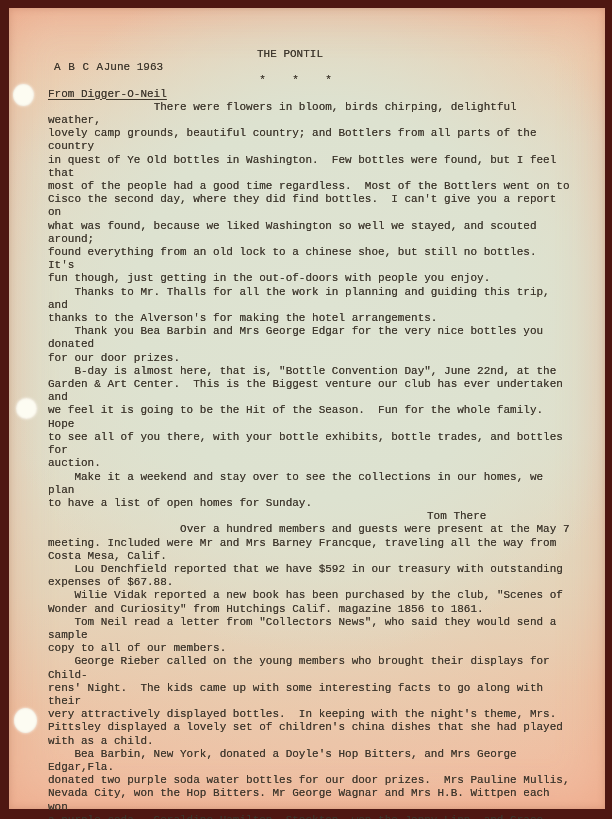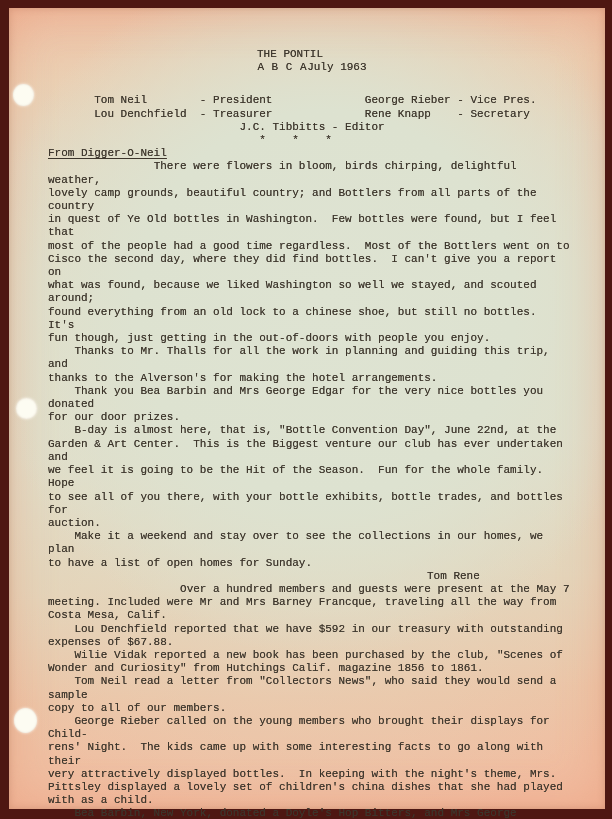--- a/index.html
+++ b/index.html
@@ -45,21 +45,21 @@
   .content{
     position:absolute;
     left:39px;top:40px;width:522px;
     font-size:11px;
     line-height:13.2px;
     color:#3d362c;
     text-shadow:0 0 .6px rgba(61,54,44,.75);
   }
   .pre{white-space:pre-wrap;}
   .title{text-align:center;padding-right:38px;}
-  .hdr-row{display:flex;justify-content:center;}
+  .hdr-row{display:flex;justify-content:flex-start;}
   .hdr-row .org{padding-left:6px;letter-spacing:.5px;}
   .officers{margin-top:20px;}
   .addresses{margin-top:10px;}
   .heading{
     text-decoration:underline;
     text-underline-offset:2px;
     text-decoration-thickness:1px;
     white-space:pre;
   }
   .sig-1{margin-left:379px;white-space:pre;}
@@ -73,26 +73,23 @@
   <div class="hole hole-2"></div>
   <div class="hole hole-3"></div>
 
   <div class="paper">
     <div class="content">
 
       <div class="title">THE PONTIL</div>
 
       <div class="hdr-row">
         <span class="org">A B C A</span>
-        <span class="date">July 1963</span>
+        <span class="date">June 1963</span>
       </div>
 
-      <div class="pre officers">       Tom Neil        - President              George Rieber - Vice Pres.
-       Lou Denchfield  - Treasurer              Rene Knapp    - Secretary
-                             J.C. Tibbitts - Editor</div>
 
 
       <div class="pre separator">                                *    *    *</div>
 
       <div class="heading">From Digger-O-Neil</div>
       <div class="pre body">                There were flowers in bloom, birds chirping, delightful weather,
 lovely camp grounds, beautiful country; and Bottlers from all parts of the country
 in quest of Ye Old bottles in Washington.  Few bottles were found, but I feel that
 most of the people had a good time regardless.  Most of the Bottlers went on to
 Cisco the second day, where they did find bottles.  I can't give you a report on
@@ -103,21 +100,21 @@
 thanks to the Alverson's for making the hotel arrangements.
     Thank you Bea Barbin and Mrs George Edgar for the very nice bottles you donated
 for our door prizes.
     B-day is almost here, that is, "Bottle Convention Day", June 22nd, at the
 Garden &amp; Art Center.  This is the Biggest venture our club has ever undertaken and
 we feel it is going to be the Hit of the Season.  Fun for the whole family.  Hope
 to see all of you there, with your bottle exhibits, bottle trades, and bottles for
 auction.
     Make it a weekend and stay over to see the collections in our homes, we plan
 to have a list of open homes for Sunday.</div>
-      <div class="sig-1">Tom Rene</div>
+      <div class="sig-1">Tom There</div>
 
       <div class="pre body">                    Over a hundred members and guests were present at the May 7
 meeting. Included were Mr and Mrs Barney Francque, traveling all the way from
 Costa Mesa, Calif.
     Lou Denchfield reported that we have $592 in our treasury with outstanding
 expenses of $67.88.
     Wilie Vidak reported a new book has been purchased by the club, "Scenes of
 Wonder and Curiosity" from Hutchings Calif. magazine 1856 to 1861.
     Tom Neil read a letter from "Collectors News", who said they would send a sample
 copy to all of our members.

